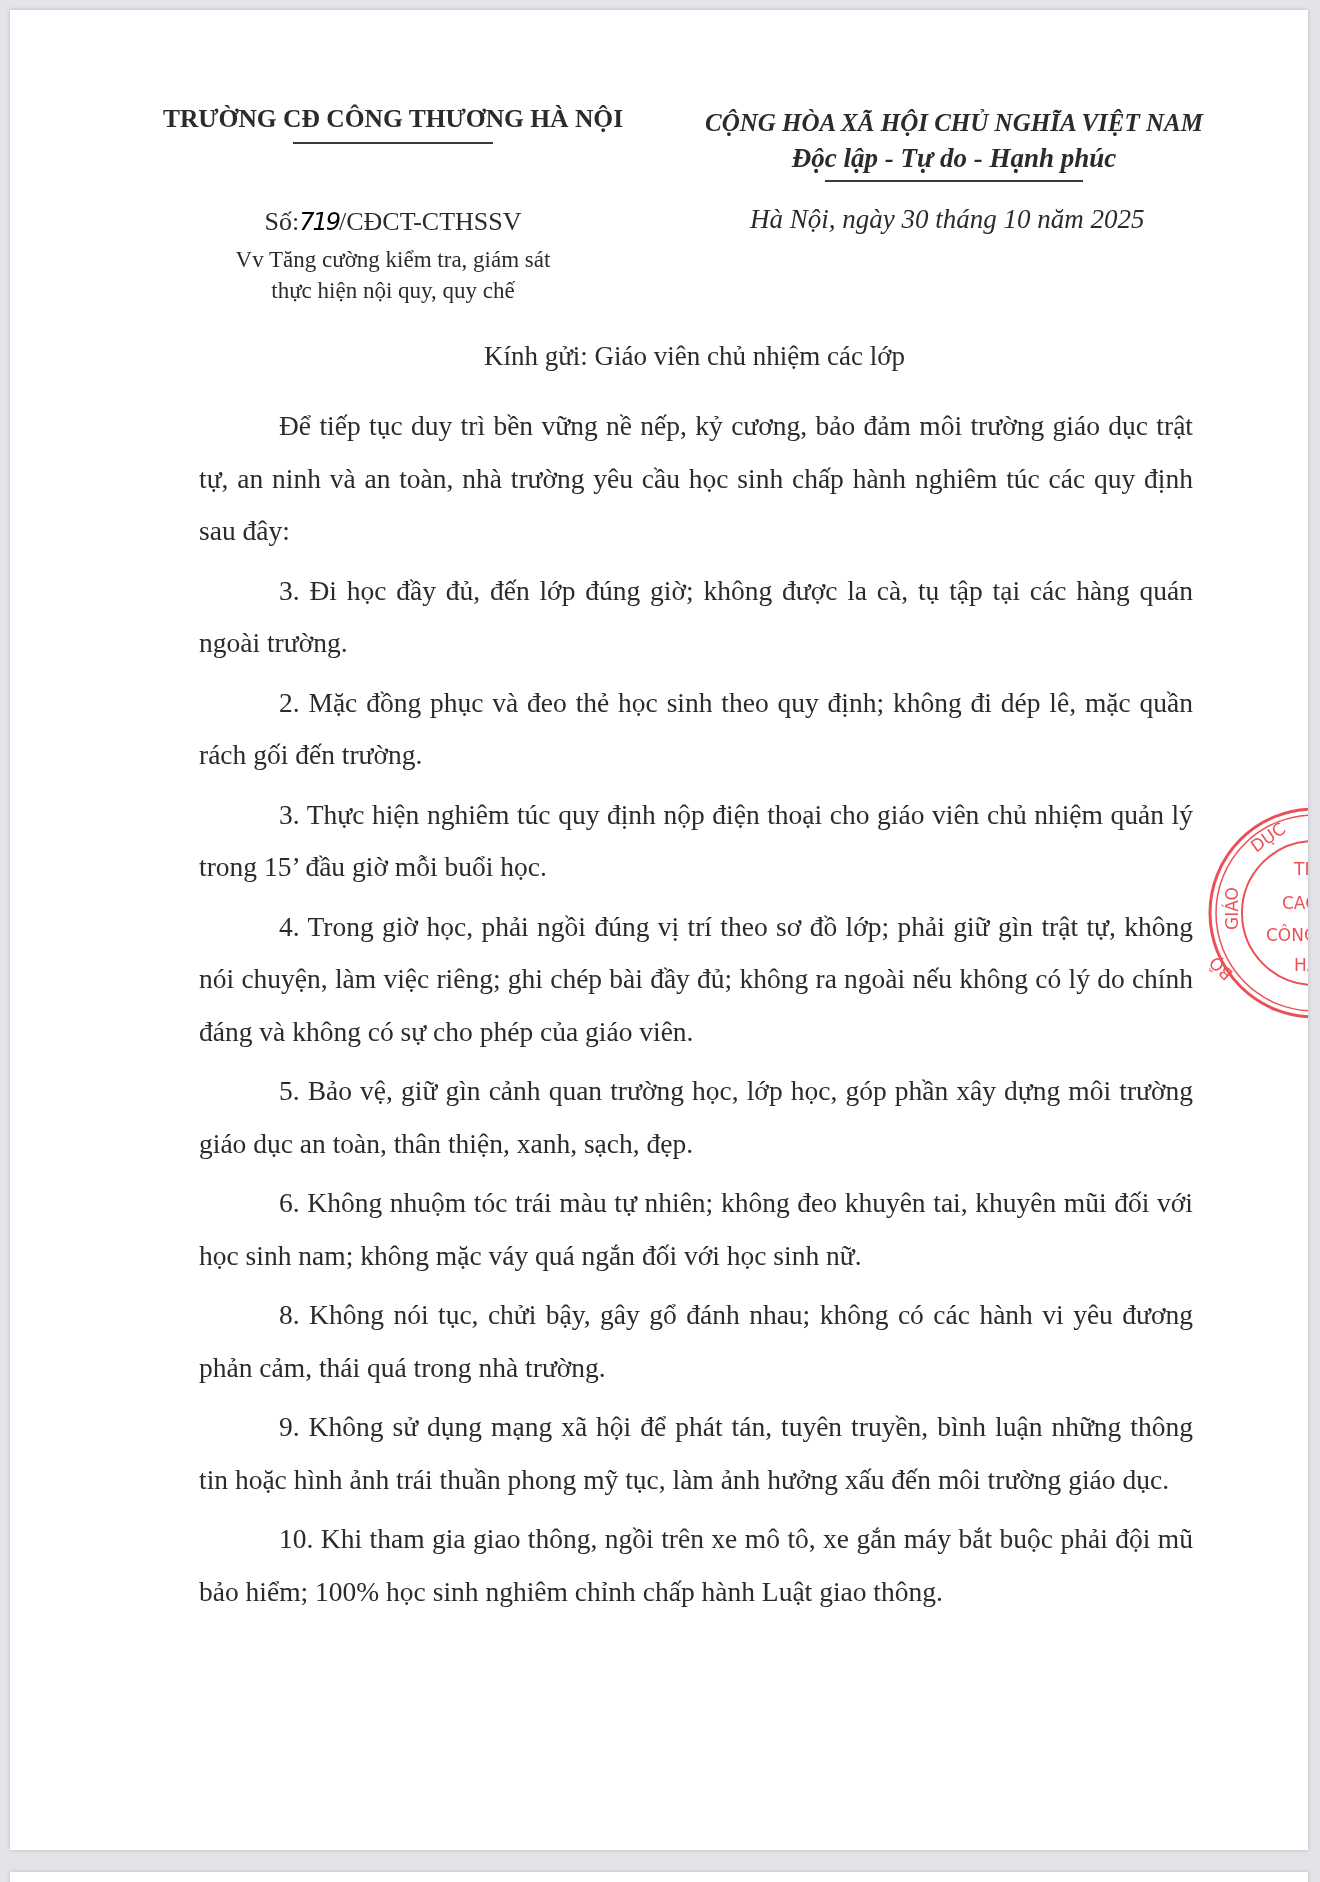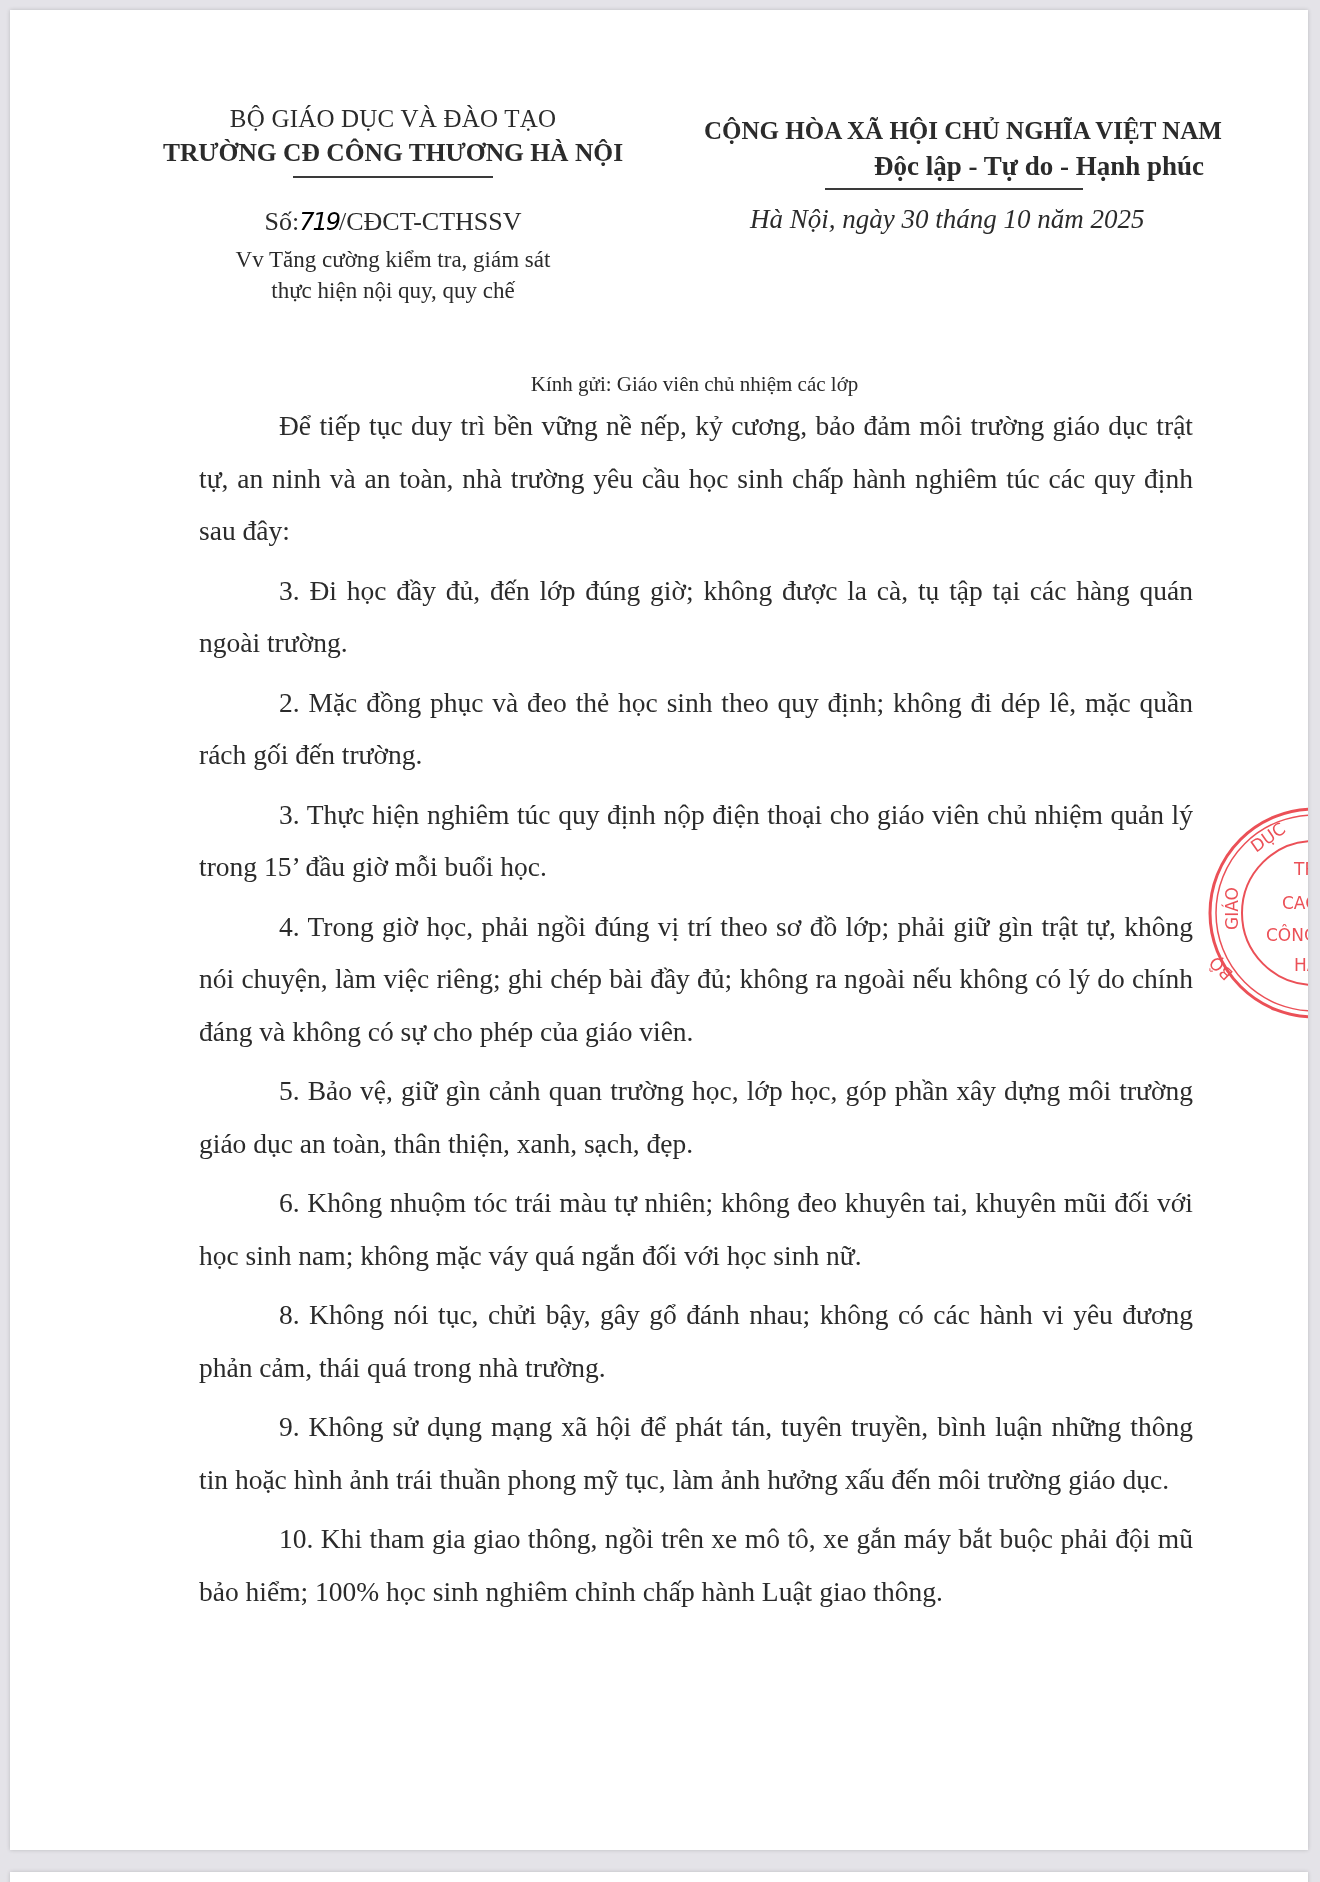--- a/index.html
+++ b/index.html
@@ -54,23 +54,24 @@
     }
     .hdr-left .rule {
       width: 200px;
       height: 0;
       border-top: 2px solid #3a3a3a;
       margin: 6px auto 0 auto;
     }
     .hdr-right {
       position: absolute;
       left: 694px;
-      top: 104px;
+      top: 96px;
       width: 500px;
-      text-align: right;
+      text-align: center;
+      font-style: italic;
     }
     .hdr-right .nation {
       font-size: 25px;
       line-height: 34px;
       font-weight: bold;
       white-space: nowrap;
     }
     .hdr-right .motto {
       font-size: 27px;
       line-height: 36px;
@@ -117,23 +118,22 @@
       line-height: 36px;
       font-style: italic;
       white-space: nowrap;
     }
     .recipient {
       position: absolute;
       left: 182px;
       top: 328px;
       width: 1005px;
       text-align: center;
-      font-size: 21px;
+      font-size: 27px;
       line-height: 36px;
-      margin-top: 28px;
     }
     .body {
       position: absolute;
       left: 182px;
       top: 383px;
       width: 1008px;
       font-size: 27.5px;
       line-height: 52.5px;
       text-align: justify;
     }
@@ -149,21 +149,20 @@
       height: 216px;
       opacity: 0.85;
     }
   </style>
 </head>
 <body>
 
 <div class="page">
 
   <div class="hdr-left">
-    <div class="ministry">BỘ GIÁO DỤC VÀ ĐÀO TẠO</div>
     <div class="school">TRƯỜNG CĐ CÔNG THƯƠNG HÀ NỘI</div>
     <div class="rule"></div>
   </div>
 
   <div class="hdr-right">
     <div class="nation">CỘNG HÒA XÃ HỘI CHỦ NGHĨA VIỆT NAM</div>
     <div class="motto">Độc lập - Tự do - Hạnh phúc</div>
     <div class="rule"></div>
   </div>
 

